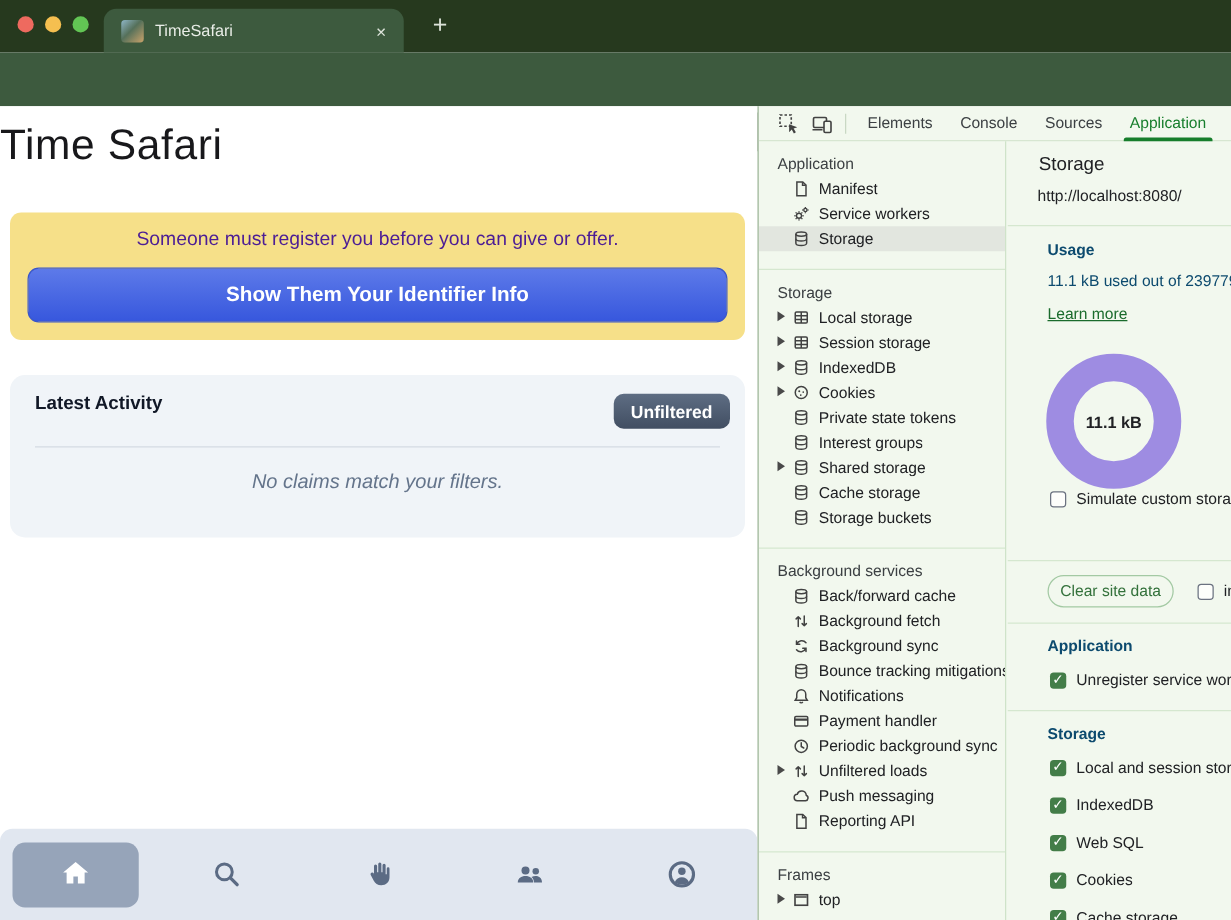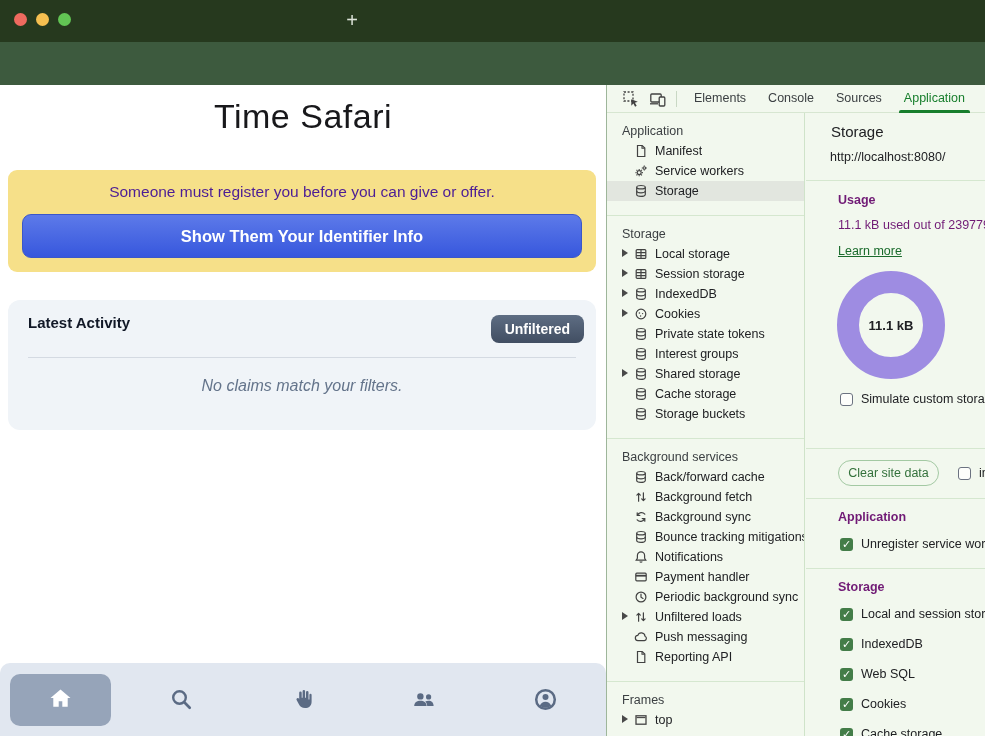--- a/index.html
+++ b/index.html
@@ -28,21 +28,21 @@
   #url-info { width:23px; height:23px; border-radius:50%; background:#3f5e3e; display:flex;
          align-items:center; justify-content:center; flex:0 0 23px; }
   #url-host { color:#e9ede7; font-size:14px; margin-left:9px; }
   #url-port { color:#a6b5a1; font-size:14px; }
   #clip-shape { position:absolute; left:971px; top:53px; width:0; height:0;
          border-top:7px solid transparent; border-bottom:11px solid transparent;
          border-left:13px solid #dfe3de; transform:rotate(-20deg); }
 
   
   #page { position:absolute; left:0; top:85px; width:606px; height:651px; background:#fff; overflow:hidden; }
-  #page-title { margin-top:12px; text-align:center; font-size:34px; font-weight:400;
+  #page-title { margin-top:12px; text-align:left; font-size:34px; font-weight:400;
          letter-spacing:.5px; color:#18181b; }
   #alert-box { position:absolute; left:8px; top:85px; width:588px; height:102px;
          background:#f6e089; border-radius:9px; }
   #alert-msg { text-align:center; margin-top:13px; font-size:15.5px; color:#4c1d95; }
   #identifier-btn { position:absolute; left:14px; right:14px; top:44px; height:44px; border:1px solid #3b57c9;
          border-radius:9px; background:linear-gradient(#5d7ae9,#3757dd); color:#fff; font-weight:bold;
          font-size:16.5px; font-family:"Liberation Sans",sans-serif; cursor:pointer; }
   #activity-card { position:absolute; left:8px; top:215px; width:588px; height:130px;
          background:#f0f4f8; border-radius:12px; }
   #activity-title { position:absolute; left:20px; top:14px; font-size:15px; font-weight:bold; color:#111827; }
@@ -80,27 +80,27 @@
   .dt-row { height:20px; display:flex; align-items:center; position:relative; padding-left:27px;
          font-size:12.5px; color:#202124; cursor:pointer; white-space:nowrap; }
   .dt-row.selected { background:#e2e6df; }
   .dt-row .tri { position:absolute; left:15px; top:4.5px; width:0; height:0;
          border-top:4px solid transparent; border-bottom:4px solid transparent; border-left:6px solid #494949; }
   .dt-row svg { width:14px; height:14px; flex:0 0 14px; }
   .dt-row .lbl { margin-left:7px; overflow:hidden; }
 
   #dt-panel { position:absolute; left:199px; top:28px; right:0; bottom:0; overflow:hidden; }
   .p-divider { position:absolute; left:0; right:0; height:1px; background:#d5e7cf; }
-  .p-text { position:absolute; font-size:12.5px; color:#701a75; white-space:nowrap; }
+  .p-text { position:absolute; font-size:12.5px; color:#0c4a6e; white-space:nowrap; }
   .p-bold { font-weight:bold; }
   #p-title { position:absolute; left:25px; top:10px; font-size:15px; color:#202124; }
   #p-origin { position:absolute; left:24px; top:37px; font-size:12.5px; color:#202124; }
   #p-learn { position:absolute; left:32px; top:131px; font-size:12.5px; color:#1a6b2c;
          text-decoration:underline; cursor:pointer; }
-  #donut { position:absolute; left:31px; top:158px; width:108px; height:108px; border-radius:50%;
+  #donut { position:absolute; left:31px; top:170px; width:108px; height:108px; border-radius:50%;
          border:22px solid #9e8ce2; display:flex; align-items:center; justify-content:center; }
   #donut-label { font-size:13px; font-weight:bold; color:#202124; }
   .chk-row { position:absolute; display:flex; align-items:center; white-space:nowrap; }
   .chk { width:13px; height:13px; border-radius:3px; flex:0 0 13px; }
   .chk.off { border:1.5px solid #6b7280; background:#fdfefb; }
   .chk.on { background:#437d48; color:#fff; font-size:11px; line-height:13px; text-align:center; }
   .chk-lbl { font-size:12.5px; color:#202124; margin-left:8px; overflow:hidden; }
   #clear-btn { position:absolute; left:32px; top:347px; width:101px; height:26px; border-radius:13px;
          border:1px solid #a3c9a3; background:transparent; color:#33713b; font-size:12.5px;
          font-family:"Liberation Sans",sans-serif; cursor:pointer; }
@@ -173,20 +173,25 @@
   </defs>
 </svg>
 
 <div id="root">
 
   <div id="chrome-top">
     <div class="traffic">
       <span class="tl-red"></span>
       <span class="tl-yellow"></span>
       <span class="tl-green"></span>
+    </div>
+    <div id="tab">
+      <span id="tab-favicon"></span>
+      <span id="tab-title">TimeSafari</span>
+      <span id="tab-close">×</span>
     </div>
     <div id="newtab-btn">+</div>
   </div>
 
   <div id="toolbar">
     <svg class="nav-ico" id="btn-back" viewBox="0 0 20 20">
         <path d="M12.5 3.5L6 10l6.5 6.5M6 10h11" fill="none" stroke="#e9ede7" stroke-width="1.8" stroke-linecap="round"></path>
       </svg>
     <svg class="nav-ico" id="btn-fwd" viewBox="0 0 20 20">
         <path d="M7.5 3.5L14 10l-6.5 6.5M14 10H3" fill="none" stroke="#7f947c" stroke-width="1.8" stroke-linecap="round"></path>

